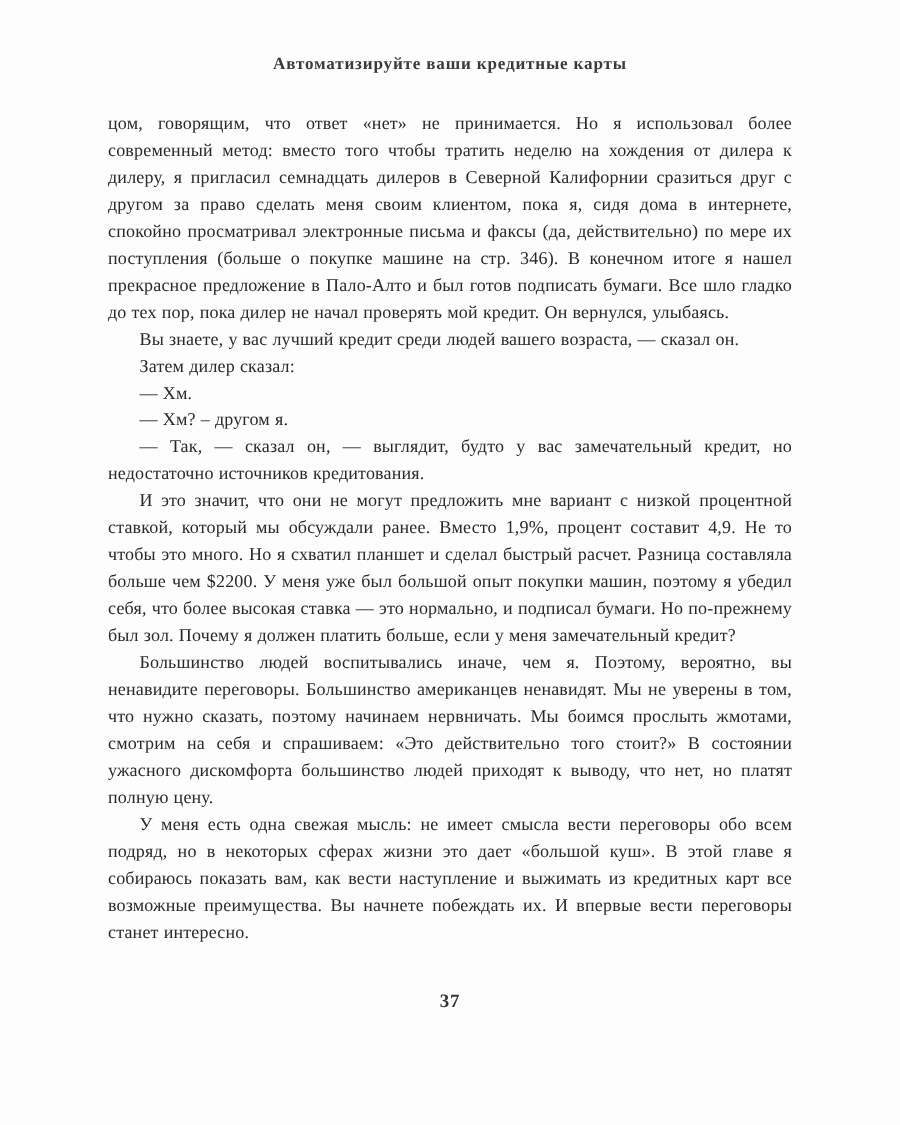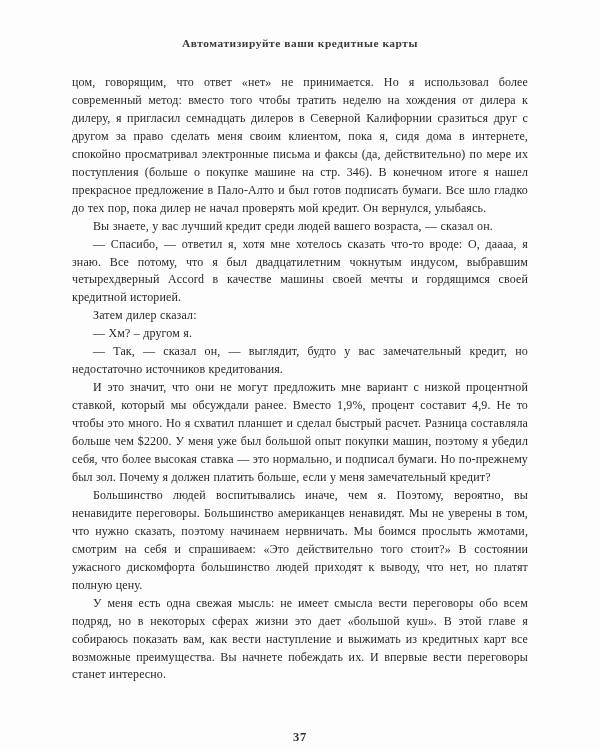--- a/index.html
+++ b/index.html
@@ -52,43 +52,43 @@
     color: #282828;
     letter-spacing: 0.01em;
     word-spacing: 0.02em;
     -webkit-font-smoothing: antialiased;
   }
   .textblock p.no-indent {
     text-indent: 0;
   }
   .folio {
     position: absolute;
-    top: 730px;
+    top: 660px;
     left: 0;
     width: 600px;
     text-align: center;
     font-family: "Liberation Serif", "DejaVu Serif", serif;
     font-size: 12.6px;
     font-weight: 700;
     color: #333333;
     letter-spacing: 0.6px;
   }
 </style>
 </head>
 <body>
 
 <div class="page">
 
   <div class="running-head">Автоматизируйте ваши кредитные карты</div>
 
   <div class="textblock">
     <p class="no-indent">цом, говорящим, что ответ «нет» не принимается. Но я использовал более современный метод: вместо того чтобы тратить неделю на хождения от дилера к дилеру, я пригласил семнадцать дилеров в Северной Калифорнии сразиться друг с другом за право сделать меня своим клиентом, пока я, сидя дома в интернете, спокойно просматривал электронные письма и факсы (да, действительно) по мере их поступления (больше о покупке машине на стр. 346). В конечном итоге я нашел прекрасное предложение в Пало-Алто и был готов подписать бумаги. Все шло гладко до тех пор, пока дилер не начал проверять мой кредит. Он вернулся, улыбаясь.</p>
     <p>Вы знаете, у вас лучший кредит среди людей вашего возраста, — сказал он.</p>
-    <p>— Спасибо, — ответил я, хотя мне хотелось сказать что-то вроде: О, дааaa, я знаю. Все потому, что я был двадцатилетним чокнутым индусом, выбравшим четырехдверный Accord в качестве машины своей мечты и гордящимся своей кредитной историей.</p>
     <p>Затем дилер сказал:</p>
+    <p>— Хм.</p>
     <p>— Хм? – другом я.</p>
     <p>— Так, — сказал он, — выглядит, будто у вас замечательный кредит, но недостаточно источников кредитования.</p>
     <p>И это значит, что они не могут предложить мне вариант с низкой процентной ставкой, который мы обсуждали ранее. Вместо 1,9%, процент составит 4,9. Не то чтобы это много. Но я схватил планшет и сделал быстрый расчет. Разница составляла больше чем $2200. У меня уже был большой опыт покупки машин, поэтому я убедил себя, что более высокая ставка — это нормально, и подписал бумаги. Но по-прежнему был зол. Почему я должен платить больше, если у меня замечательный кредит?</p>
     <p>Большинство людей воспитывались иначе, чем я. Поэтому, вероятно, вы ненавидите переговоры. Большинство американцев ненавидят. Мы не уверены в том, что нужно сказать, поэтому начинаем нервничать. Мы боимся прослыть жмотами, смотрим на себя и спрашиваем: «Это действительно того стоит?» В состоянии ужасного дискомфорта большинство людей приходят к выводу, что нет, но платят полную цену.</p>
     <p>У меня есть одна свежая мысль: не имеет смысла вести переговоры обо всем подряд, но в некоторых сферах жизни это дает «большой куш». В этой главе я собираюсь показать вам, как вести наступление и выжимать из кредитных карт все возможные преимущества. Вы начнете побеждать их. И впервые вести переговоры станет интересно.</p>
   </div>
 
   <div class="folio">37</div>
 
 </div>

